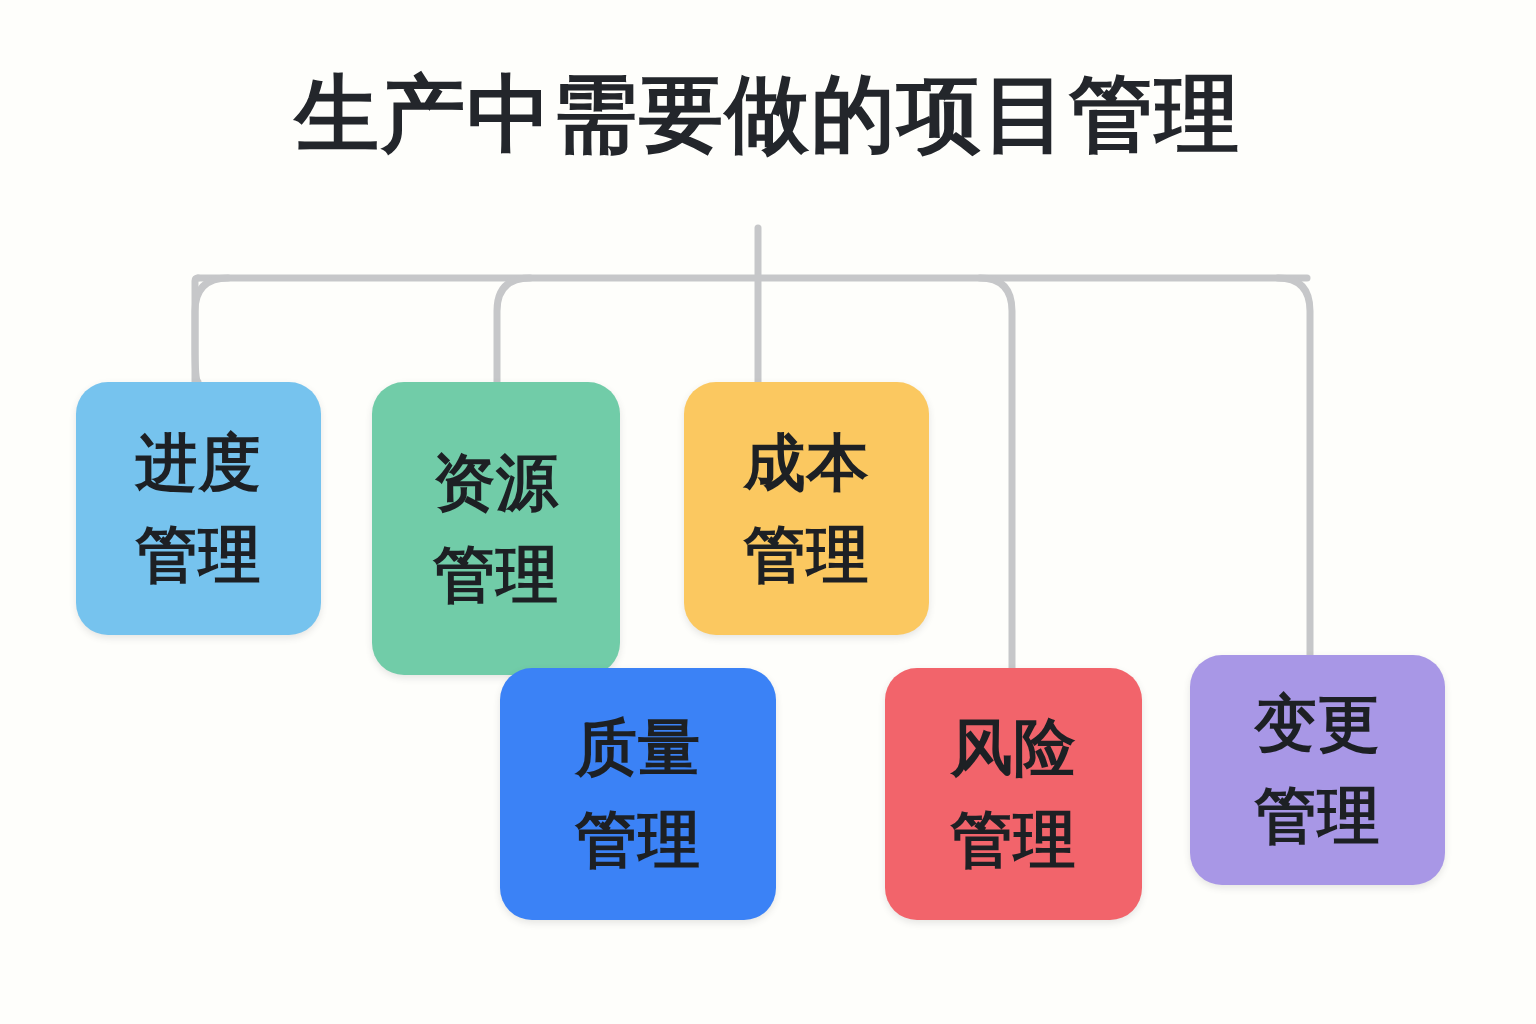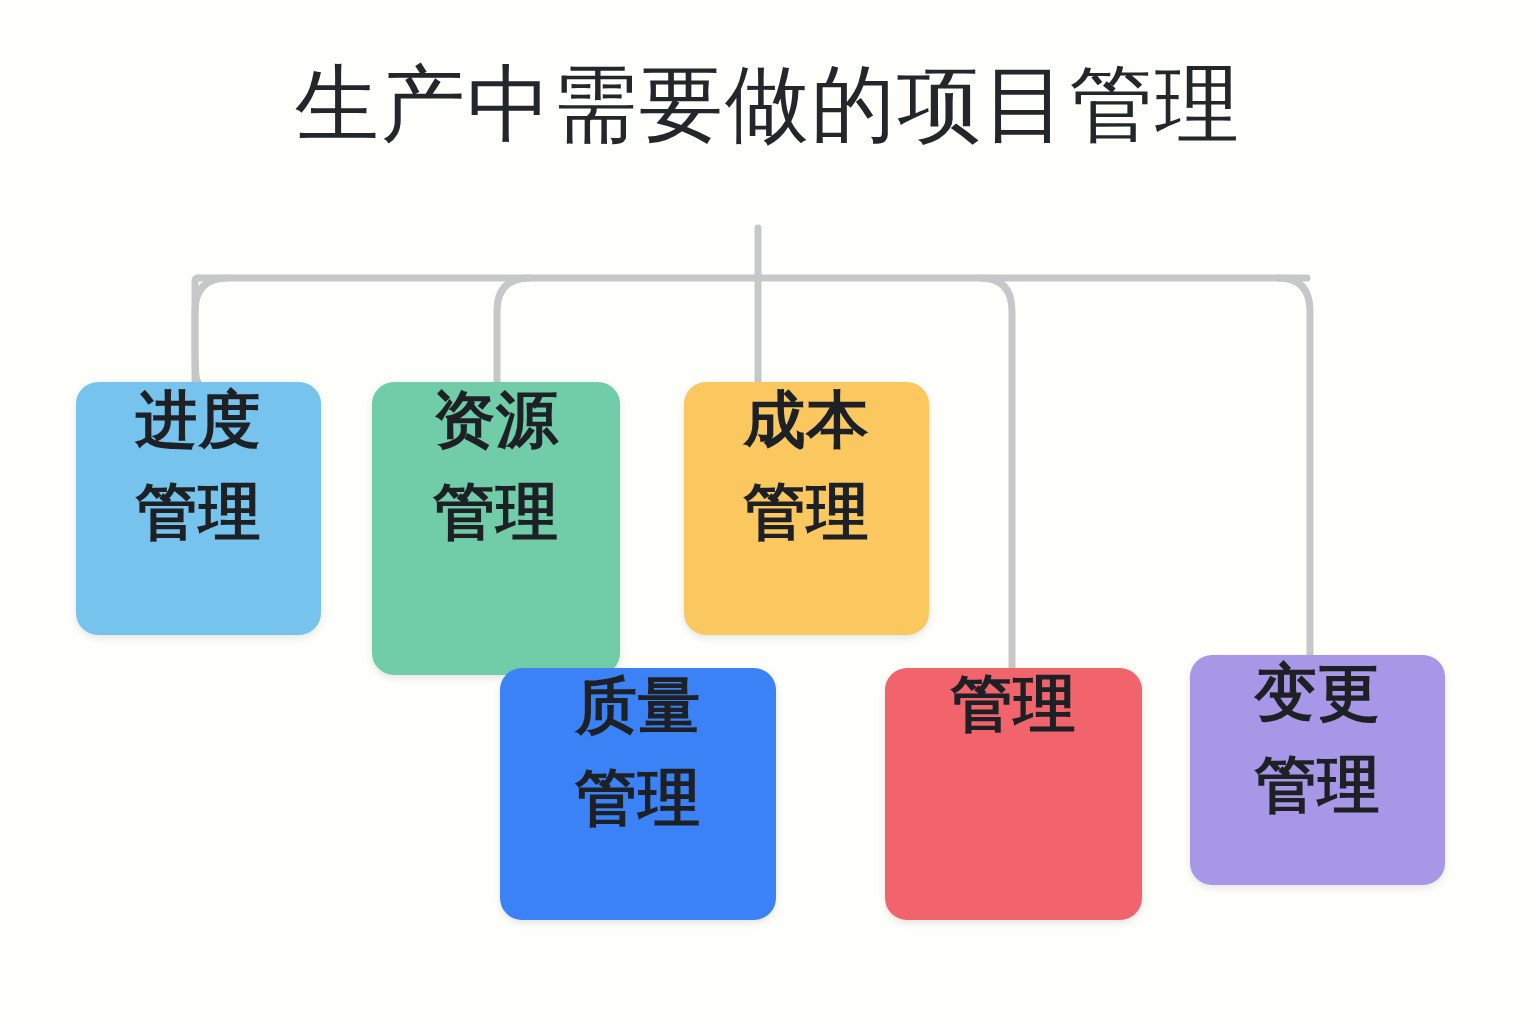--- a/index.html
+++ b/index.html
@@ -18,50 +18,50 @@
     position: relative;
     width: 1536px;
     height: 1024px;
     background: #fefefb;
   }
 
   
   #diagram-title {
     position: absolute;
     left: 0;
-    top: 56px;
+    top: 66px;
     width: 1536px;
     text-align: center;
     font-size: 84px;
     line-height: 96px;
-    font-weight: 400;
+    font-weight: 700;
     letter-spacing: 2px;
     color: #23262b;
     white-space: nowrap;
   }
 
   
   #connectors {
     position: absolute;
     left: 0;
     top: 0;
     width: 1536px;
     height: 1024px;
     pointer-events: none;
   }
 
   
   .node {
     position: absolute;
-    border-radius: 22px;
+    border-radius: 32px;
     box-sizing: border-box;
     display: flex;
     flex-direction: column;
     align-items: center;
-    justify-content: flex-start;
+    justify-content: center;
     box-shadow: 0 3px 7px rgba(60, 60, 70, 0.13);
     gap: 18px;
   }
   .node-label {
     font-size: 62px;
     line-height: 76px;
     font-weight: 700;
     color: #1d2024;
     text-align: center;
     letter-spacing: 1px;
@@ -113,20 +113,21 @@
     <div class="node-label">成本</div>
     <div class="node-label line2">管理</div>
   </div>
 
   <div class="node" style="left:500px; top:668px; width:276px; height:252px; background:#3b82f6;">
     <div class="node-label">质量</div>
     <div class="node-label line2">管理</div>
   </div>
 
   <div class="node" style="left:885px; top:668px; width:257px; height:252px; background:#f2646b;">
+    <div class="node-label">风险</div>
     <div class="node-label line2">管理</div>
   </div>
 
   <div class="node" style="left:1190px; top:655px; width:255px; height:230px; background:#a897e6;">
     <div class="node-label">变更</div>
     <div class="node-label line2">管理</div>
   </div>
 
 </div>
 

